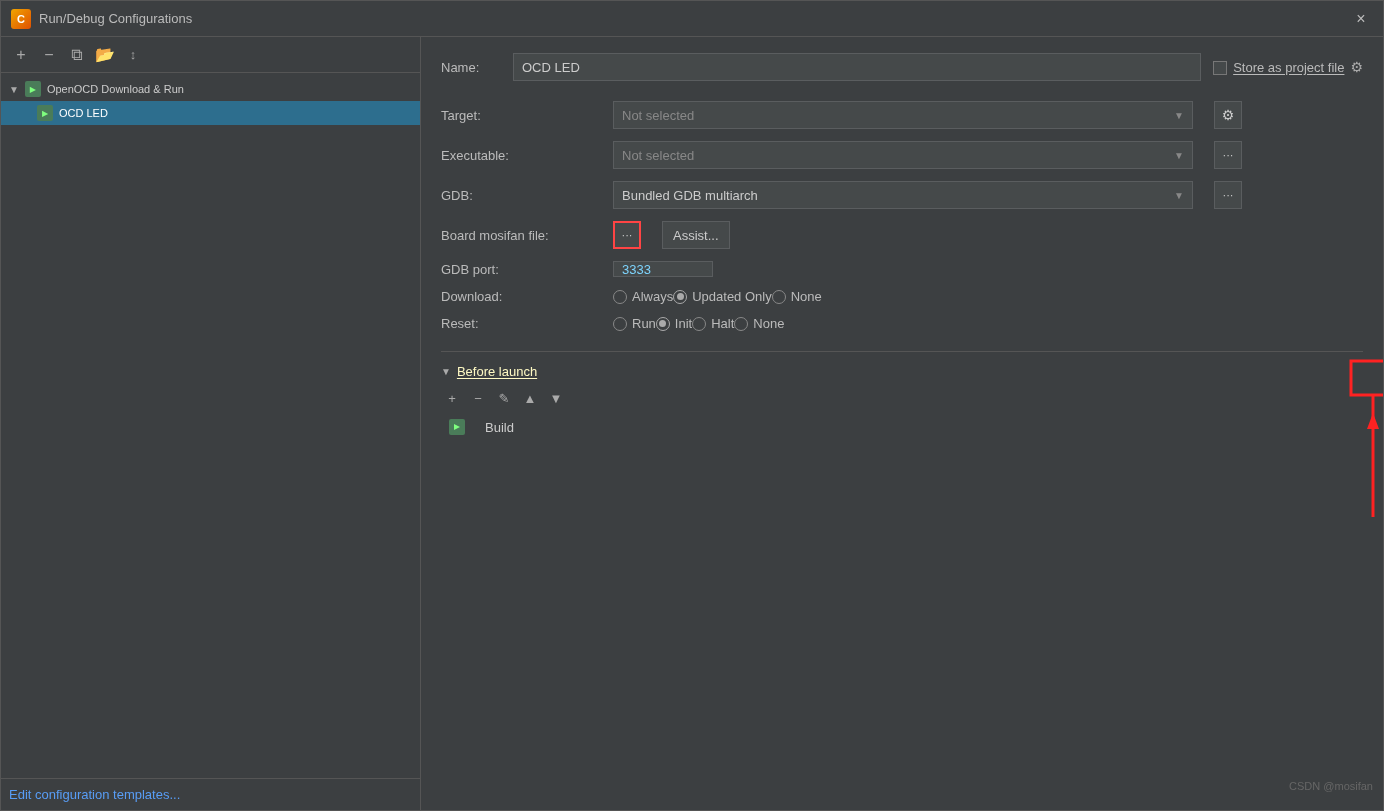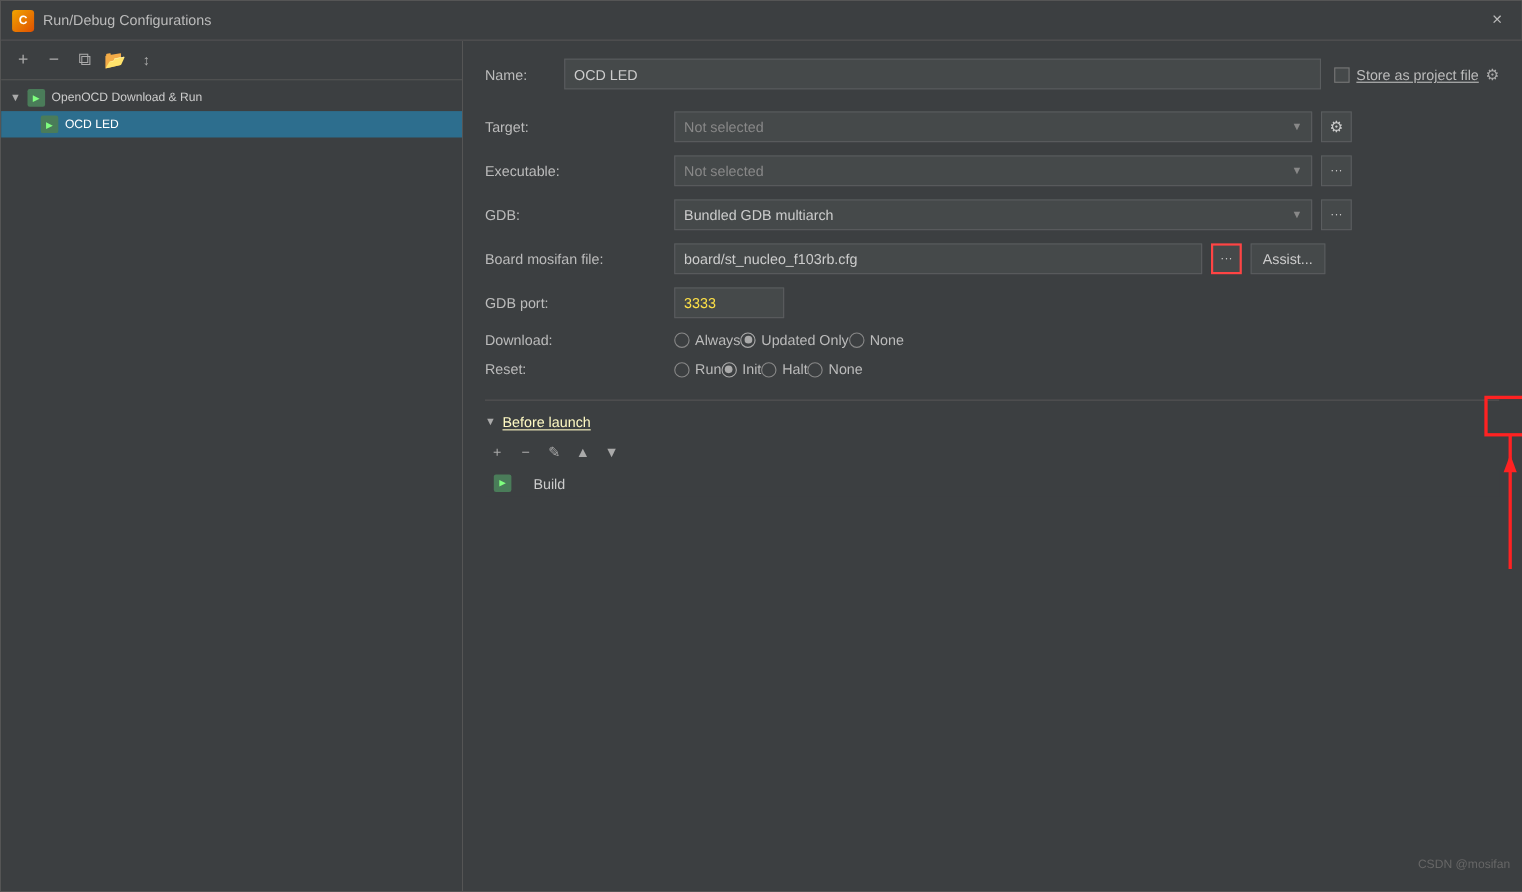--- a/index.html
+++ b/index.html
@@ -213,21 +213,21 @@
       gap: 12px;
     }
     .form-label {
       color: #bbb;
       font-size: 13px;
       min-width: 160px;
     }
     .form-control-area {
       display: flex;
       align-items: flex-start;
-      gap: 8px;
+      gap: 21px;
       flex: 1;
     }
     .dropdown {
       flex: 1;
       background: #45494a;
       border: 1px solid #5a5d5f;
       color: #888;
       padding: 4px 8px;
       font-size: 13px;
       height: 28px;
@@ -252,24 +252,24 @@
       font-size: 11px;
     }
     .icon-btn.gear { font-size: 14px; }
     .icon-btn.highlighted {
       border: 2px solid #ff4444;
       background: #45494a;
     }
     .text-input {
       background: #45494a;
       border: 1px solid #5a5d5f;
-      color: #fde047;
+      color: #7dd3fc;
       padding: 4px 8px;
       font-size: 13px;
-      height: 28px;
+      height: 16px;
       width: 100px;
     }
     .config-file-input {
       flex: 1;
       background: #45494a;
       border: 1px solid #5a5d5f;
       color: #ccc;
       padding: 4px 8px;
       font-size: 13px;
       height: 28px;
@@ -421,20 +421,23 @@
           <span class="chevron">▼</span>
           <div class="openocd-icon">▶</div>
           <span class="tree-label">OpenOCD Download &amp; Run</span>
         </div>
 
         <div class="tree-item selected">
           <div class="openocd-icon">▶</div>
           <span class="tree-label">OCD LED</span>
         </div>
       </div>
+      <div class="sidebar-footer">
+        <a class="edit-templates-link">Edit configuration templates...</a>
+      </div>
     </div>
 
     <div class="right-panel" style="position:relative;">
       <div class="right-content">
 
         <div class="name-row">
           <span class="name-label">Name:</span>
           <input class="name-input" value="OCD LED" style="">
           <div class="store-project-area">
             <div class="checkbox-custom"></div>
@@ -474,21 +477,20 @@
                 <span>Bundled GDB multiarch</span>
                 <span class="dropdown-arrow">▼</span>
               </div>
               <div class="icon-btn">···</div>
             </div>
           </div>
 
           <div class="form-row">
             <span class="form-label">Board mosifan file:</span>
             <div class="form-control-area">
-              <input class="config-file-input" value="board/st_nucleo_f103rb.cfg" style="">
               <div class="icon-btn highlighted" style="position:relative; z-index:2;">···</div>
               <button class="assist-btn">Assist...</button>
             </div>
           </div>
 
           <div class="form-row">
             <span class="form-label">GDB port:</span>
             <div class="form-control-area">
               <input class="text-input" value="3333" style="">
             </div>

